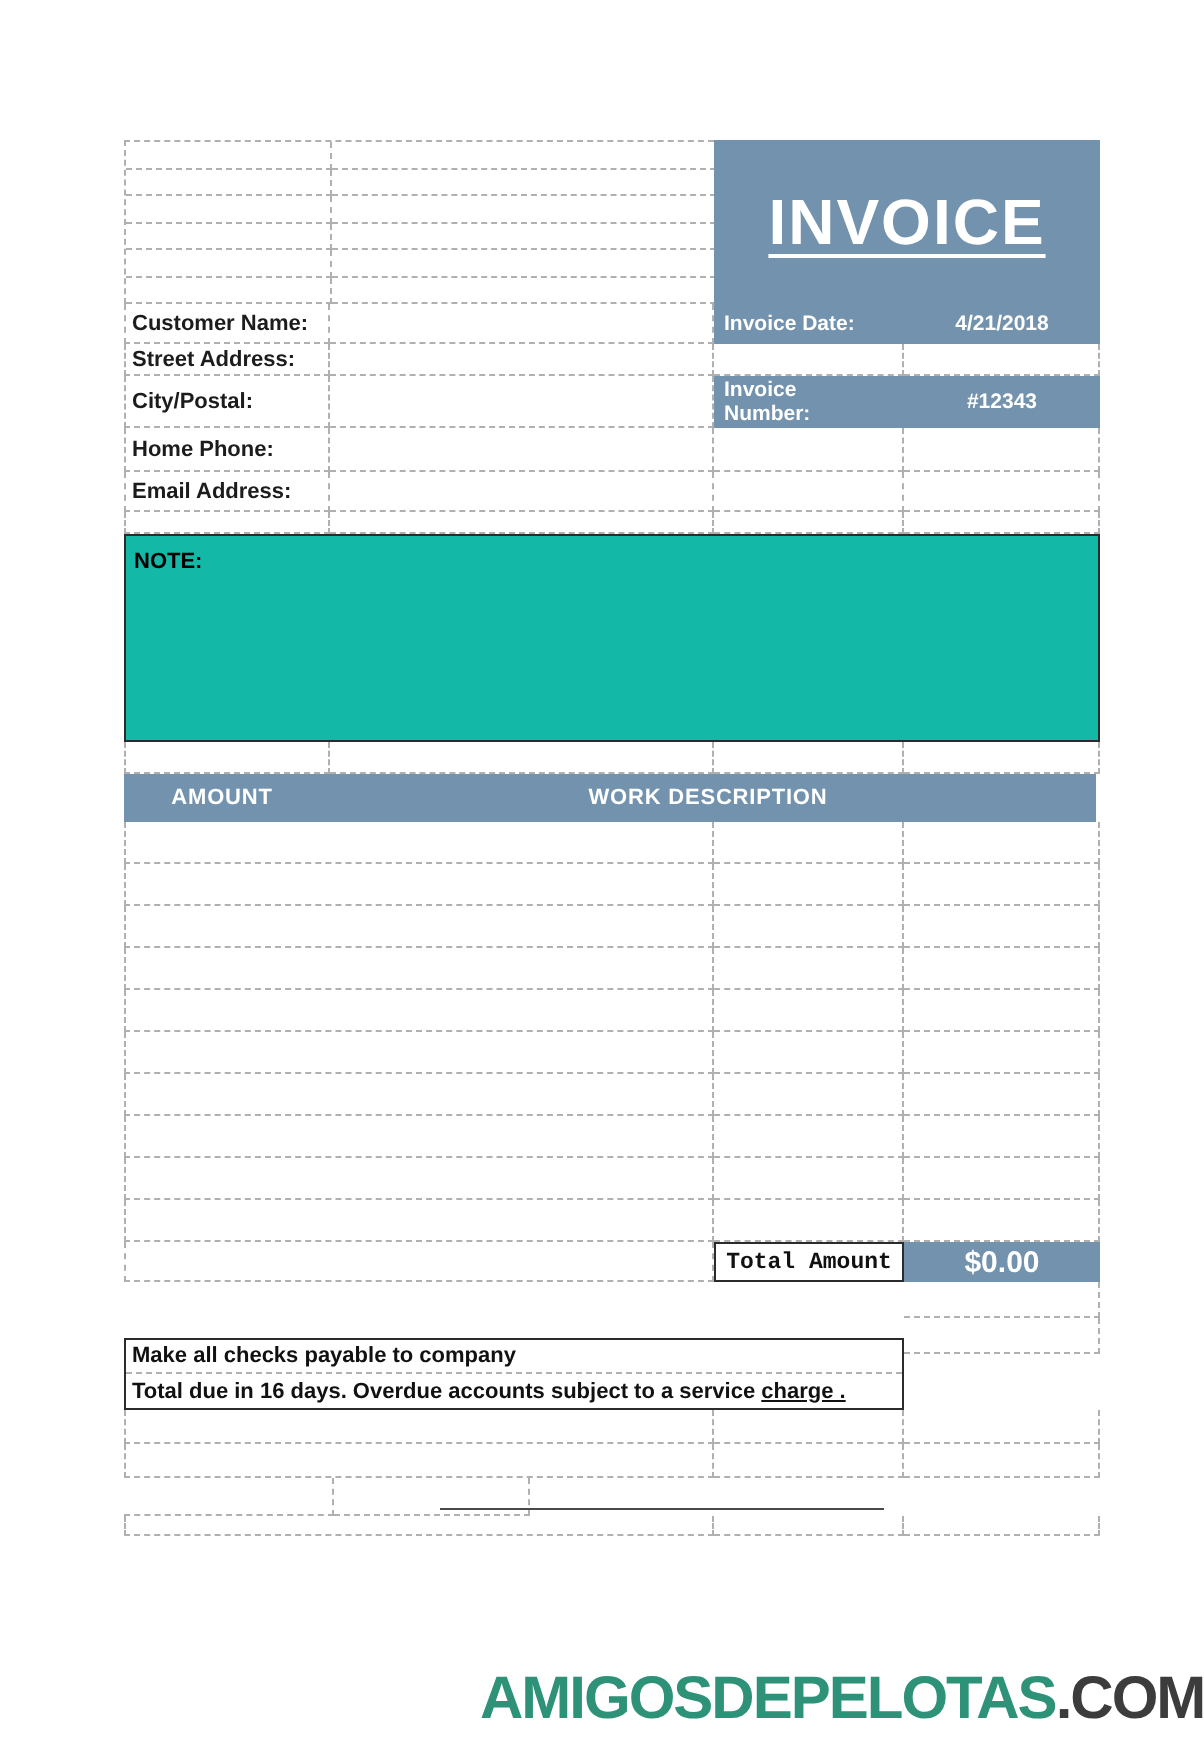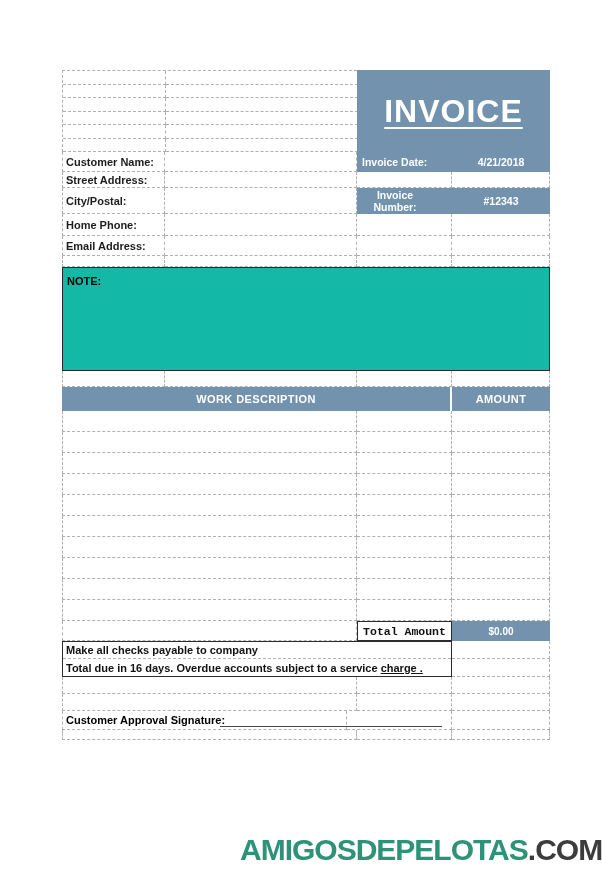--- a/index.html
+++ b/index.html
@@ -8,40 +8,40 @@
   .sheet { position:absolute; left:62px; top:70px; width:488px; }
   .row { display:flex; }
   .cell { border-right:1px dashed #b0b0b0; border-bottom:1px dashed #b0b0b0; }
   .bl { border-left:1px dashed #b0b0b0; }
   .w1{width:103px}.w2{width:192px}.w3{width:95px}.w4{width:98px}.w12{width:295px}
   .h10{height:10px}.h11{height:11px}.h16{height:16px}.h17{height:17px}.h18{height:18px}.h19{height:19px}
   .h20{height:20px}.h21{height:21px}.h22{height:22px}.h24{height:24px}.h26{height:26px}
   .accent-bg { background:var(--accent,#7292ad); }
   .label { font-size:11px; font-weight:bold; color:#1c1c1c; display:flex; align-items:center; padding-left:3px; }
   .meta-label { color:#fff; font-size:10.5px; font-weight:bold; display:flex; align-items:center;
-                padding:2px 24px 2px 5px; line-height:1.15; border:none;text-align:center; }
+                padding:2px 24px 2px 5px; line-height:1.15; border:none; }
   .meta-value { color:#fff; font-size:10.5px; font-weight:bold; display:flex; align-items:center;
                 justify-content:center; border:none; }
   .top { display:flex; }
   .top-grid { display:grid; grid-template-columns:103px 192px; grid-auto-rows:1fr; height:82px; width:295px;
               border-top:1px dashed #b0b0b0; border-left:1px dashed #b0b0b0; }
   .top-grid .gcell { border-right:1px dashed #b0b0b0; border-bottom:1px dashed #b0b0b0; }
   .title-box { width:193px; height:82px; display:flex; align-items:center; justify-content:center; }
   .title-text { color:#fff; font-size:32px; font-weight:800; letter-spacing:1px;
                 text-decoration:underline; text-underline-offset:5px; text-decoration-thickness:2px; }
   .note-box { width:488px; height:104px; border:1px solid #2b2b2b; padding:3px 4px; background:#14b8a6; }
   .note-label { font-size:11px; font-weight:bold; }
   .th { color:#fff; font-weight:bold; font-size:11px; display:flex; align-items:center; justify-content:center;
         letter-spacing:0.4px; }
   .th-desc { width:390px; border-right:2px solid #fff; }
   .th-amt { width:98px; }
   .total-label { font-size:11.5px; font-weight:bold; color:#111; display:flex; align-items:center;
                  justify-content:center; border:1px solid #2b2b2b;font-family:Liberation Mono, monospace; }
-  .total-value { font-size:10px; font-weight:bold; color:#fff; display:flex; align-items:center; justify-content:center; }
-  .terms-box { width:390px; border:1px solid #2b2b2b; background:#fff; }
+  .total-value { font-size:15px; font-weight:bold; color:#fff; display:flex; align-items:center; justify-content:center; }
+  .terms-box { width:390px; border:1px solid #2b2b2b; background:#fff;margin-top:28px; }
   .terms-line { font-size:11px; font-weight:bold; color:#111; display:flex; align-items:center; padding-left:3px; }
   .terms-line.sep { border-bottom:1px dashed #b0b0b0; }
   .charge-link { text-decoration:underline; }
   .sig-row { position:relative; }
   .sig-label-cell { width:285px; font-size:11px; font-weight:bold; display:flex; align-items:center; padding-left:3px; }
   .sig-line { position:absolute; left:158px; bottom:3px; width:222px; border-bottom:1px solid #4a4a4a; height:1px; }
   .brand { position:absolute; left:240px; top:833px; white-space:nowrap; font-weight:bold; font-size:30px;
            letter-spacing:-1px; }
   .brand-name { color:var(--brand-green,#2d9277); }
   .brand-tld { color:var(--brand-dark,#3c3c3c); }
@@ -119,22 +119,22 @@
     </div>
 
     <div class="row h16">
       <div class="cell bl w1"></div>
       <div class="cell w2"></div>
       <div class="cell w3"></div>
       <div class="cell w4"></div>
     </div>
 
     <div class="row h24">
+      <div class="th th-amt accent-bg">AMOUNT</div>
       <div class="th th-desc accent-bg">WORK DESCRIPTION</div>
-      <div class="th th-amt accent-bg">AMOUNT</div>
     </div>
 
     <div>
         <div class="row h21">
           <div class="cell bl w12"></div>
           <div class="cell w3"></div>
           <div class="cell w4"></div>
         </div>
         <div class="row h21">
           <div class="cell bl w12"></div>
@@ -207,23 +207,20 @@
       <div class="cell w3"></div>
       <div class="cell w4"></div>
     </div>
     <div class="row h17">
       <div class="cell bl w12"></div>
       <div class="cell w3"></div>
       <div class="cell w4"></div>
     </div>
 
     <div class="row h19 sig-row">
-      <div class="cell bl sig-label-cell">
-        <span>Customer Approval Signature:</span>
-      </div>
       <div class="cell" style="width:105px"></div>
       <div class="cell w4"></div>
       <div class="sig-line"></div>
     </div>
 
     <div class="row h10">
       <div class="cell bl w12"></div>
       <div class="cell w3"></div>
       <div class="cell w4"></div>
     </div>

